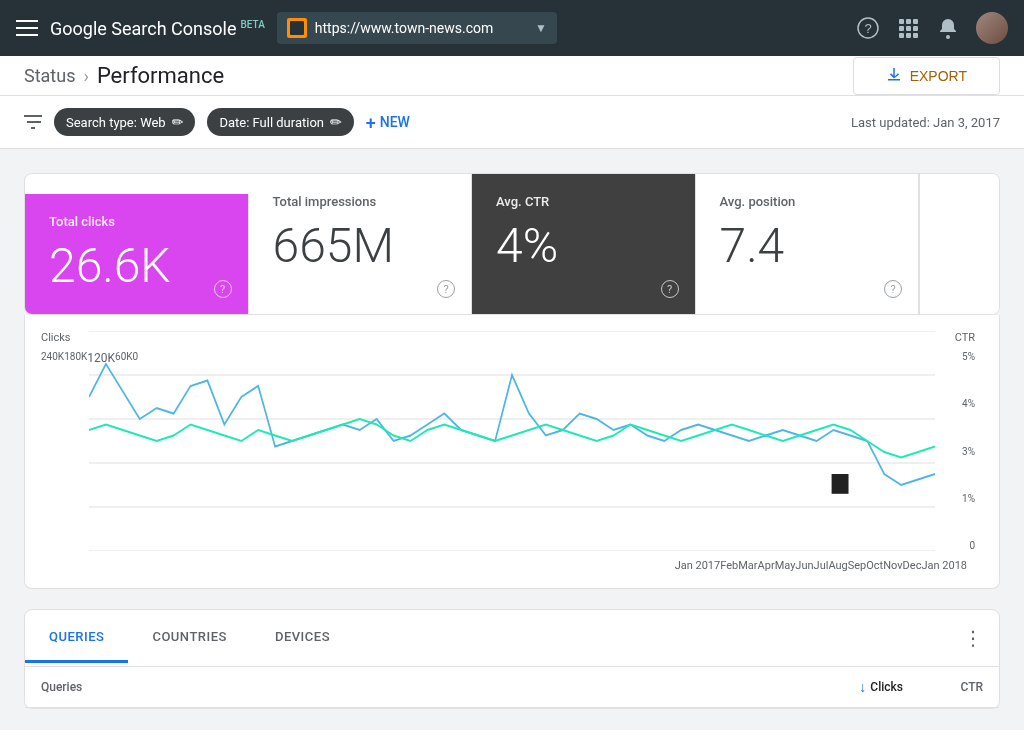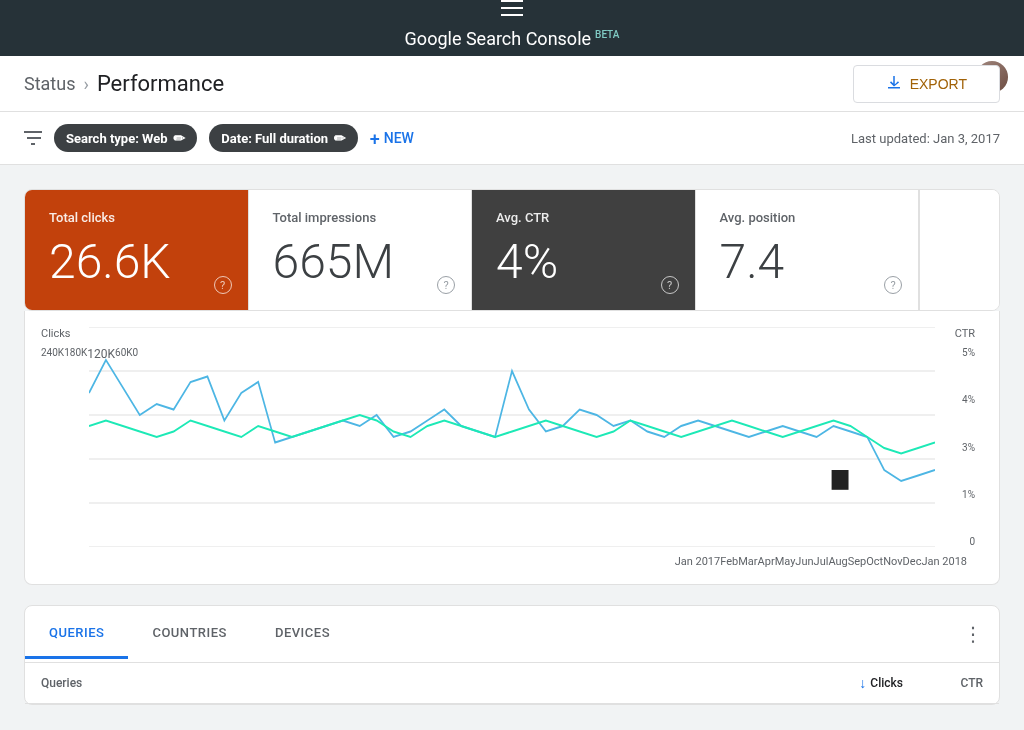--- a/index.html
+++ b/index.html
@@ -1,21 +1,21 @@
 <!DOCTYPE html>
 <html><head>
   <meta charset="utf-8">
   <style>
     * { box-sizing: border-box; margin: 0; padding: 0; }
     body { font-family: 'Google Sans', Roboto, Arial, sans-serif; background: #f1f3f4; color: #202124; font-size: 14px; }
 
     
     .top-nav {
       display: flex; align-items: center; background: #263238; height: 56px;
-      padding: 0 16px; gap: 12px; flex-direction: column;
+      padding: 0 16px; gap: 12px;
     }
     .hamburger { cursor: pointer; display: flex; flex-direction: column; gap: 5px; }
     .hamburger span { display: block; width: 22px; height: 2px; background: #fff; }
     .logo-text { color: #fff; font-size: 18px; font-weight: 400; white-space: nowrap; }
     .logo-beta { font-size: 10px; color: #80cbc4; vertical-align: super; margin-left: 4px; font-weight: 500; }
     .url-bar {
       display: flex; align-items: center; background: #37474f; border-radius: 4px;
       padding: 6px 10px; gap: 8px; min-width: 280px; cursor: pointer;
     }
     .url-favicon { width: 20px; height: 20px; background: #ff8f00; border-radius: 2px; display: flex; align-items: center; justify-content: center; }
@@ -23,59 +23,59 @@
     .url-text { color: #fff; font-size: 14px; flex: 1; }
     .url-dropdown { color: #b0bec5; font-size: 12px; }
     .nav-icons { display: flex; align-items: center; gap: 16px; margin-left: auto; }
     .nav-icon { color: #b0bec5; cursor: pointer; font-size: 20px; width: 24px; height: 24px; display: flex; align-items: center; justify-content: center; }
     .avatar { width: 32px; height: 32px; border-radius: 50%; background: #8d6e63; overflow: hidden; cursor: pointer; }
     .avatar-img { width: 100%; height: 100%; background: linear-gradient(135deg, #a1887f 0%, #6d4c41 100%); }
 
     
     .breadcrumb-bar {
       display: flex; align-items: center; background: #fff; padding: 0 24px;
-      height: 56px; border-bottom: 1px solid #e0e0e0;
+      height: 40px; border-bottom: 1px solid #e0e0e0;
     }
     .breadcrumb-status { color: #5f6368; font-size: 18px; cursor: pointer; }
     .breadcrumb-sep { color: #9aa0a6; margin: 0 8px; font-size: 18px; }
     .breadcrumb-current { font-size: 22px; font-weight: 400; color: #202124; }
     .export-btn {
       margin-left: auto; display: flex; align-items: center; gap: 8px;
       border: 1px solid #dadce0; border-radius: 4px; padding: 8px 32px;
       cursor: pointer; background: #fff; color: #a16207; font-size: 14px; font-weight: 500;
     }
     .export-icon { font-size: 16px; }
 
     
     .filter-bar {
       display: flex; align-items: center; background: #fff; padding: 12px 24px;
       border-bottom: 1px solid #e0e0e0; gap: 12px;
     }
     .filter-icon { color: #5f6368; cursor: pointer; font-size: 18px; }
     .filter-pill {
       display: flex; align-items: center; gap: 6px; background: #3c4043; color: #fff;
-      border-radius: 16px; padding: 6px 12px; font-size: 13px; cursor: pointer; font-weight: bold;
+      border-radius: 16px; padding: 6px 12px; font-size: 13px; cursor: pointer;
     }
     .filter-pill-edit { font-size: 14px; }
     .new-filter {
       display: flex; align-items: center; gap: 4px; color: #1a73e8;
       cursor: pointer; font-size: 14px; font-weight: 500;
     }
     .last-updated { margin-left: auto; color: #5f6368; font-size: 13px; }
 
     
     .main-content { padding: 24px; }
 
     
     .metrics-row { display: flex; background: #fff; border-radius: 8px; border: 1px solid #e0e0e0; overflow: hidden; margin-bottom: 0; }
     .metric-card {
       flex: 1; padding: 20px 24px; border-right: 1px solid #e0e0e0; position: relative;
     }
     .metric-card:last-child { border-right: none; }
-    .metric-card.active-blue { background: #c2410c; color: #fff; }
+    .metric-card.active-blue { background: #d946ef; color: #fff; margin-top: 20px; }
     .metric-card.active-teal { background: #404040; color: #fff; }
     .metric-label { font-size: 13px; font-weight: 500; margin-bottom: 8px; }
     .metric-value { font-size: 48px; font-weight: 300; }
     .metric-card.active-blue .metric-label,
     .metric-card.active-teal .metric-label { color: rgba(255,255,255,0.9); }
     .metric-card:not(.active-blue):not(.active-teal) .metric-label { color: #5f6368; }
     .metric-card:not(.active-blue):not(.active-teal) .metric-value { color: #3c4043; }
     .metric-help {
       position: absolute; bottom: 16px; right: 16px; width: 18px; height: 18px;
       border-radius: 50%; border: 1.5px solid; display: flex; align-items: center;
@@ -118,20 +118,27 @@
 
 <nav class="top-nav">
   <div class="hamburger">
     <span></span>
       <span></span>
       <span></span>
   </div>
   <span class="logo-text">
     <span>Google Search Console</span><span class="logo-beta">BETA</span>
   </span>
+  <div class="url-bar">
+    <div class="url-favicon">
+      <div class="url-favicon-inner"></div>
+    </div>
+    <span class="url-text">https://www.town-news.com</span>
+    <span class="url-dropdown">▼</span>
+  </div>
   <div class="nav-icons">
     <div class="nav-icon">
       <svg width="22" height="22" viewBox="0 0 22 22" fill="none">
         <circle cx="11" cy="11" r="10" stroke="#b0bec5" stroke-width="1.5"></circle>
         <text x="11" y="15.5" text-anchor="middle" font-size="13" fill="#b0bec5" font-family="Arial">?</text>
       </svg>
     </div>
     <div class="nav-icon">
       <svg width="20" height="20" viewBox="0 0 20 20" fill="#b0bec5">
         <rect x="1" y="1" width="5" height="5" rx="1"></rect>

